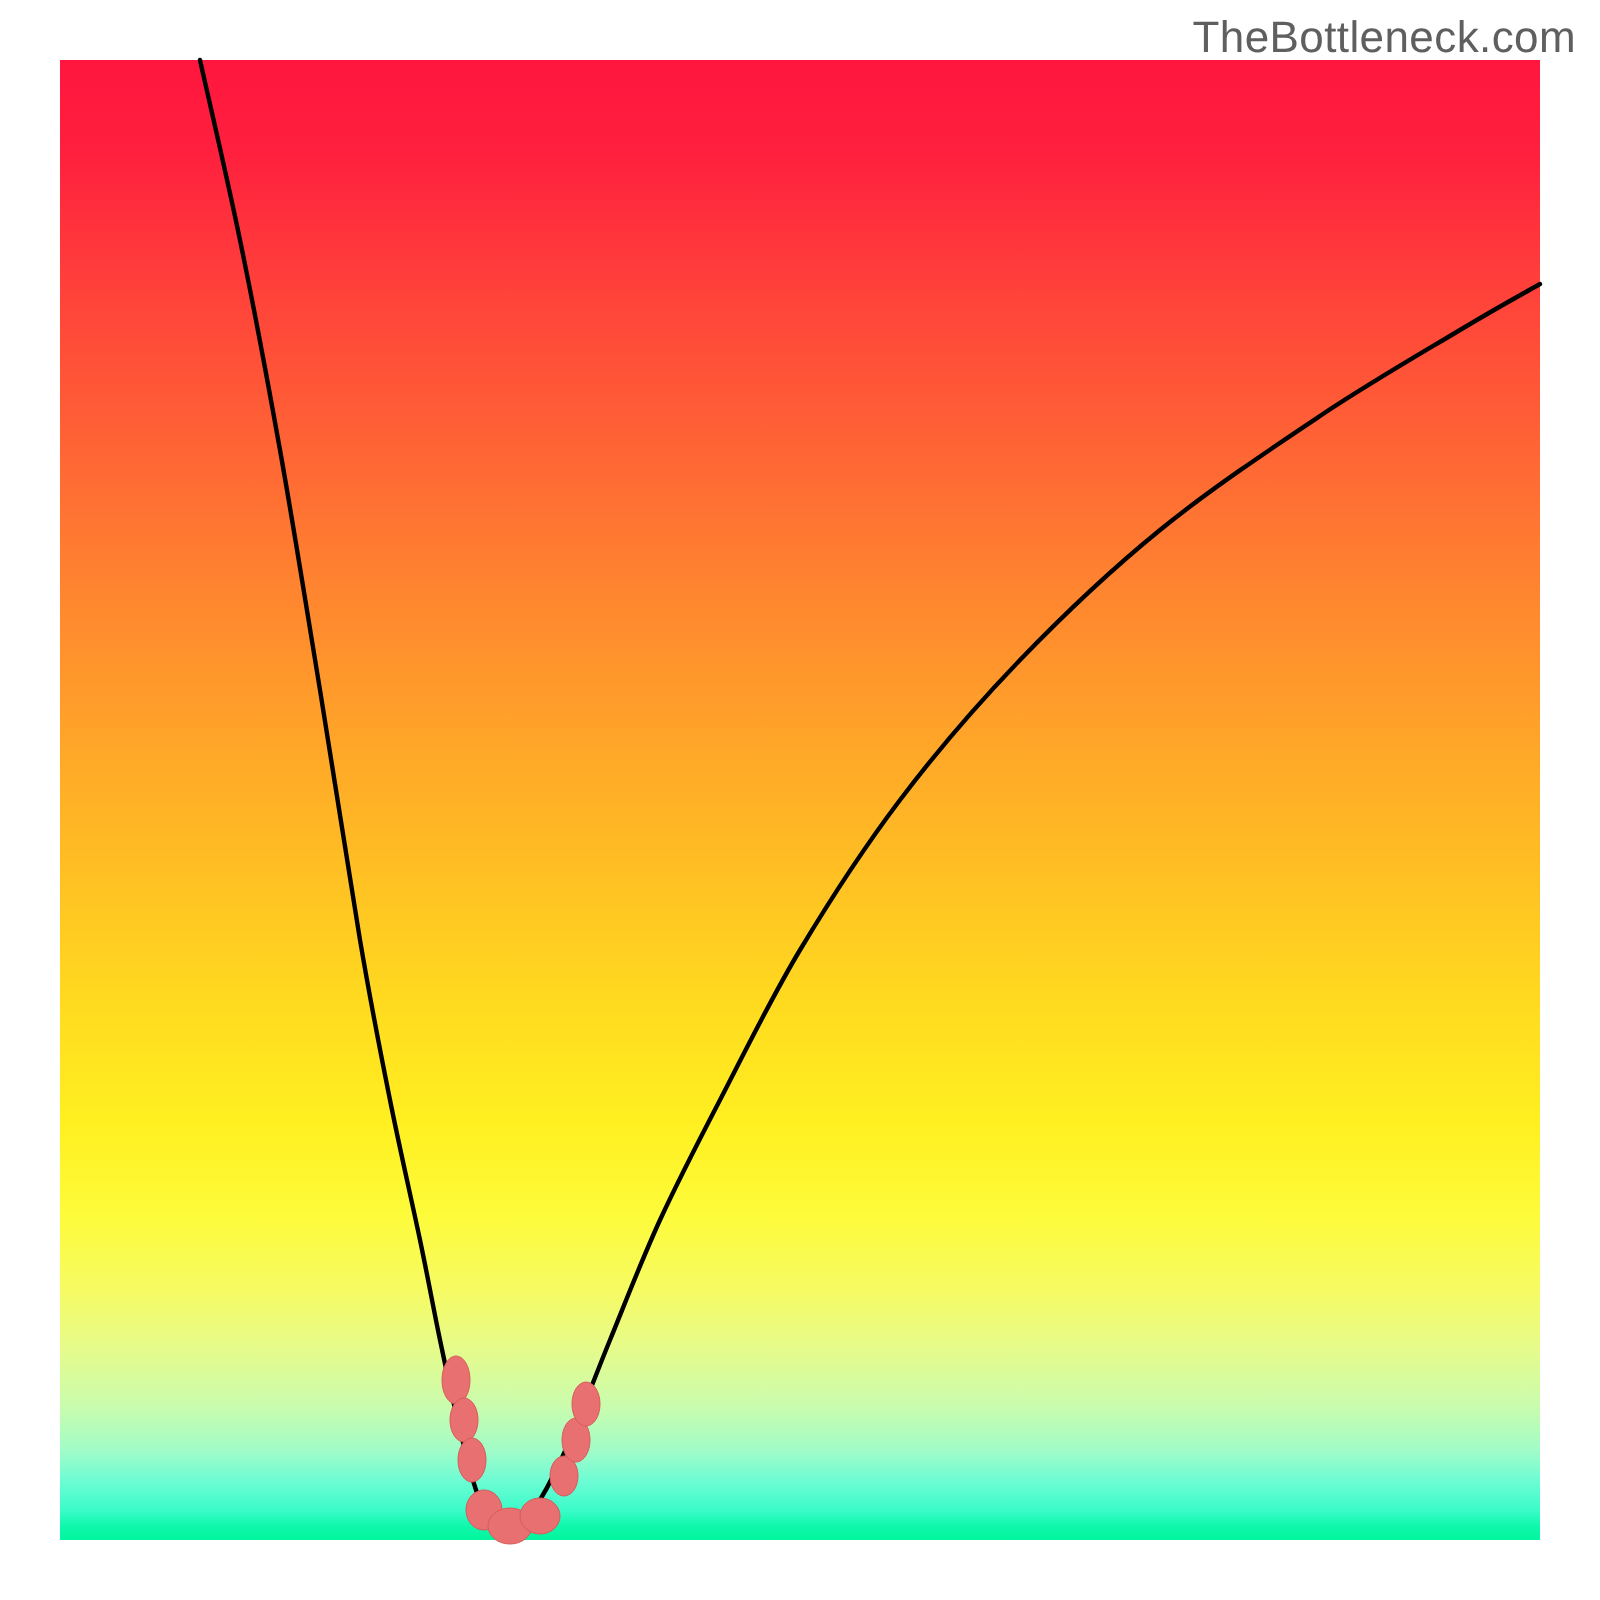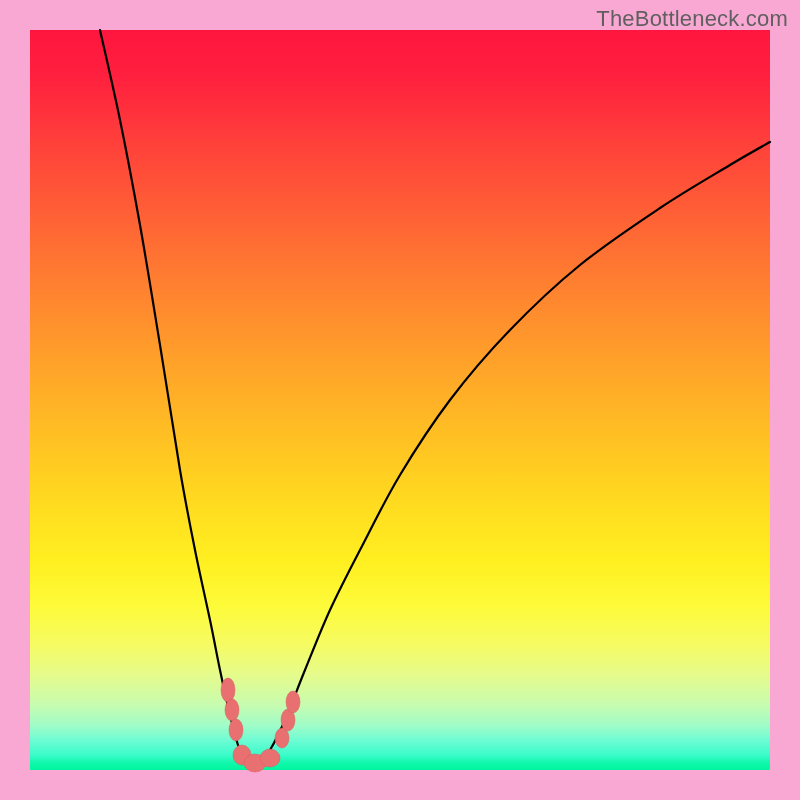--- a/index.html
+++ b/index.html
@@ -8,21 +8,21 @@
     width: 800px;
     height: 800px;
     overflow: hidden;
     background: #000;
     font-family: Arial, Helvetica, sans-serif;
   }
   .frame {
     position: relative;
     width: 800px;
     height: 800px;
-    background: #f9a8d4;
+    background: #ffffff;
   }
   .plot-area {
     position: absolute;
     left: 30px;
     top: 30px;
     width: 740px;
     height: 740px;
     background: linear-gradient(
       to bottom,
       #ff163e 0%,

